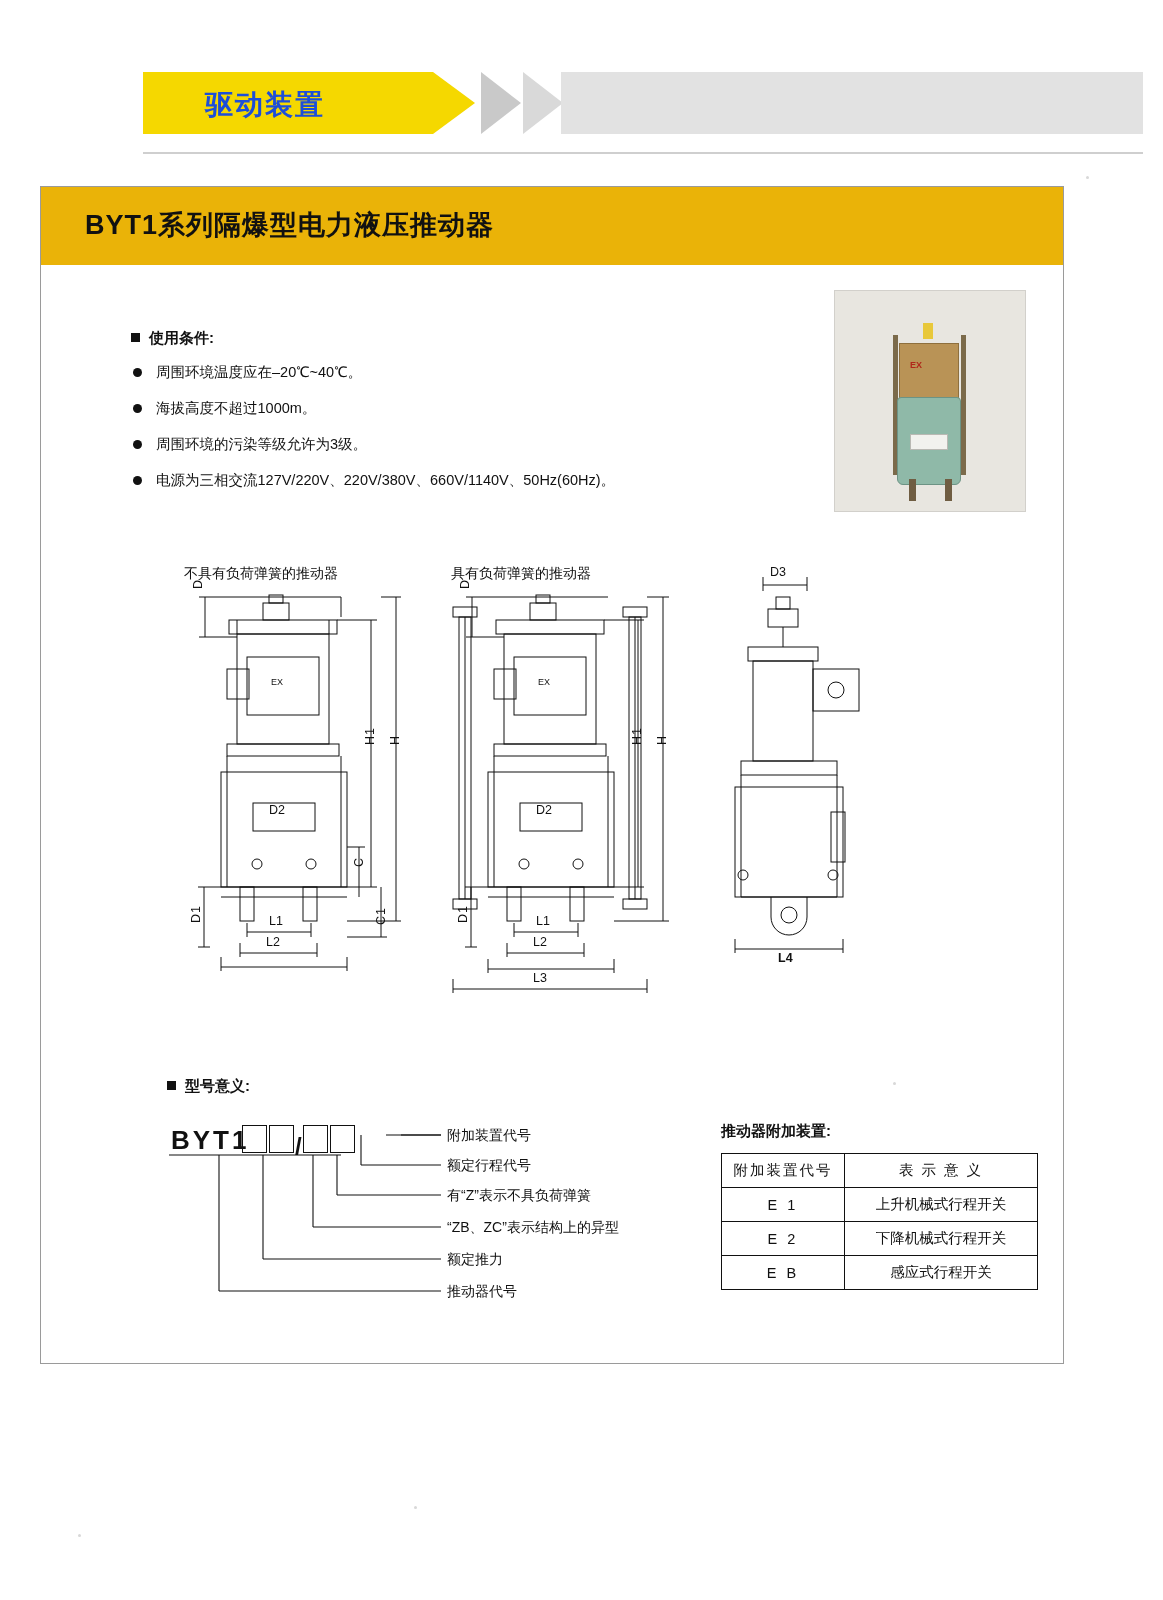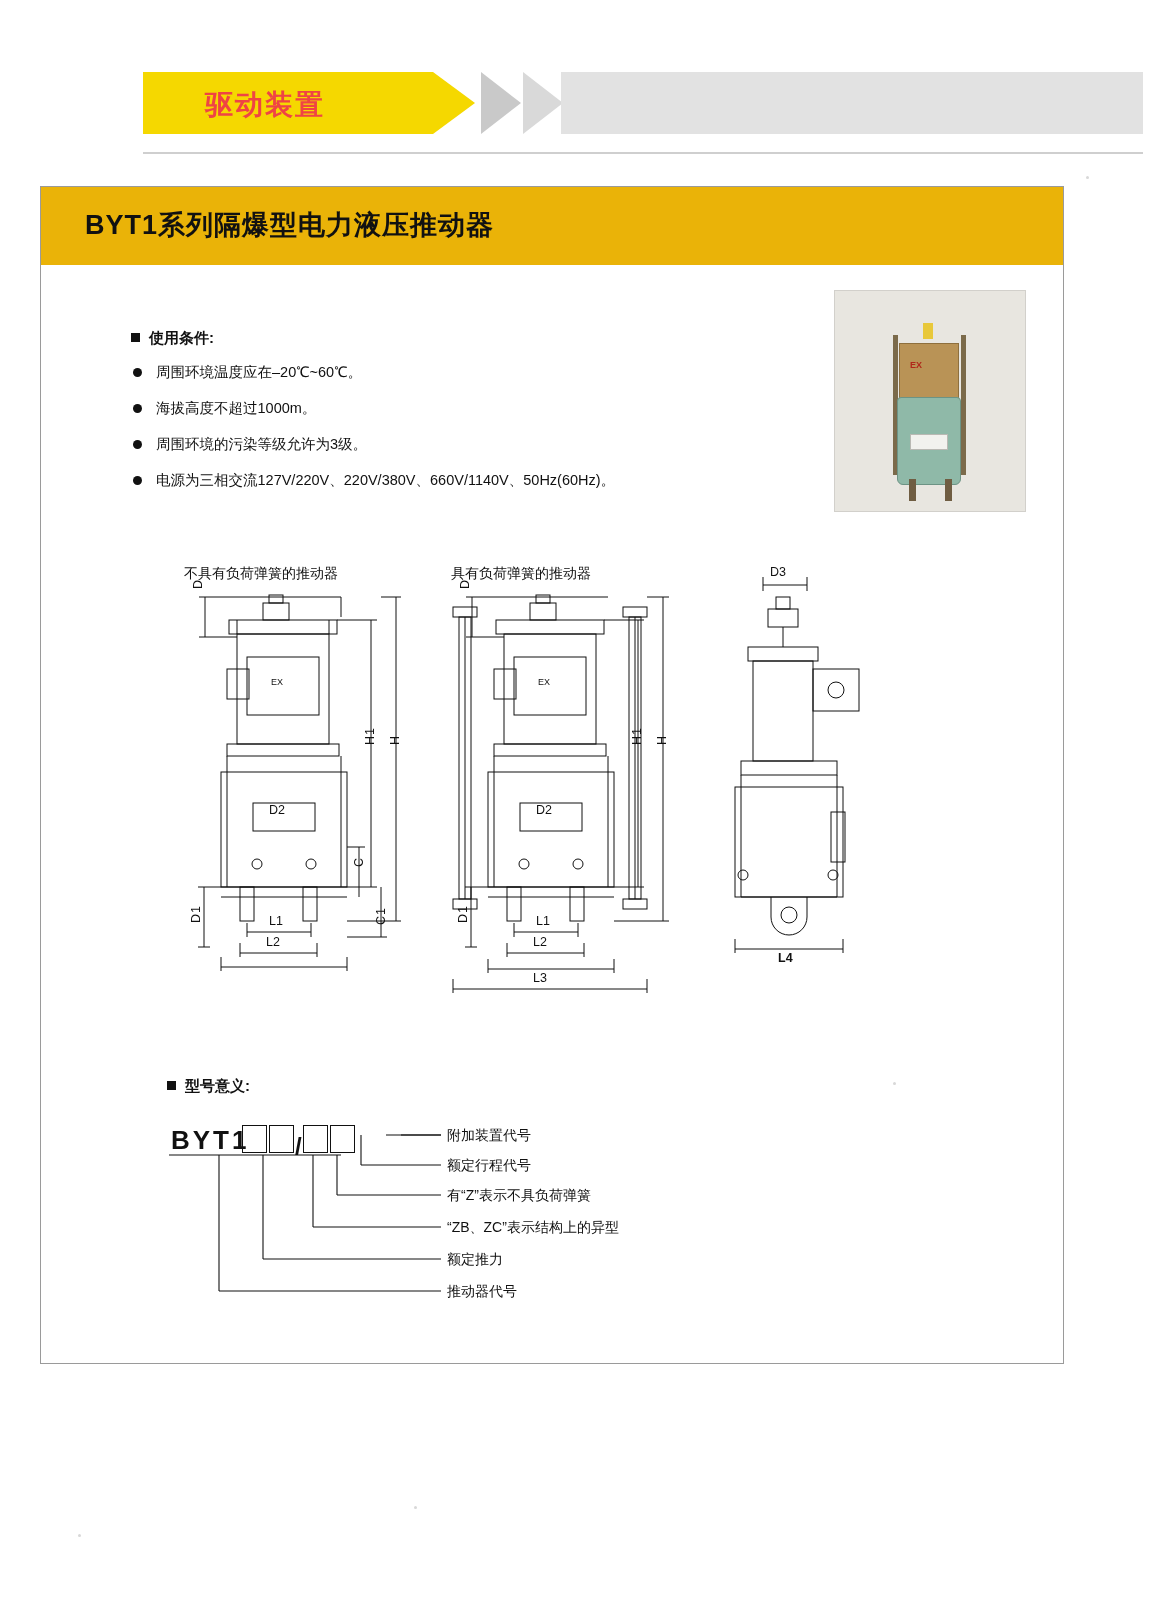--- a/index.html
+++ b/index.html
@@ -70,21 +70,21 @@
     height: 62px;
     background: #e2e2e2;
   }
   .banner-title {
     position: absolute;
     left: 62px;
     top: 14px;
     font-size: 28px;
     font-weight: bold;
     letter-spacing: 2px;
-    color: #ef4444;
+    color: #1d4ed8;
   }
   .header-rule {
     position: absolute;
     left: 143px;
     top: 152px;
     width: 1000px;
     height: 2px;
     background: #cfcfcf;
   }
 
@@ -352,21 +352,21 @@
   <div class="title-band">
     <div class="doc-title">BYT1系列隔爆型电力液压推动器</div>
   </div>
 
   <div class="conditions">
     <div class="cond-head">
       <span class="sq"></span><span>使用条件:</span>
     </div>
     <div class="cond-item">
       <span class="dot"></span>
-      <span>周围环境温度应在–20℃~60℃。</span>
+      <span>周围环境温度应在–20℃~40℃。</span>
     </div>
     <div class="cond-item">
       <span class="dot"></span>
       <span>海拔高度不超过1000m。</span>
     </div>
     <div class="cond-item">
       <span class="dot"></span>
       <span>周围环境的污染等级允许为3级。</span>
     </div>
     <div class="cond-item">
@@ -587,19 +587,44 @@
 
   <div class="model-notes">
     <div class="note" style="left:406px; top:940px;">附加装置代号</div>
     <div class="note" style="left:406px; top:970px;">额定行程代号</div>
     <div class="note" style="left:406px; top:1000px;">有“Z”表示不具负荷弹簧</div>
     <div class="note" style="left:406px; top:1032px;">“ZB、ZC”表示结构上的异型</div>
     <div class="note" style="left:406px; top:1064px;">额定推力</div>
     <div class="note" style="left:406px; top:1096px;">推动器代号</div>
   </div>
 
+  <div class="acc-section">
+    <div class="acc-title">推动器附加装置:</div>
+    <table class="acc">
+      <thead>
+        <tr>
+          <th class="code">附加装置代号</th>
+          <th>表 示 意 义</th>
+        </tr>
+      </thead>
+      <tbody>
+        <tr>
+          <td class="code">E 1</td>
+          <td>上升机械式行程开关</td>
+        </tr>
+        <tr>
+          <td class="code">E 2</td>
+          <td>下降机械式行程开关</td>
+        </tr>
+        <tr>
+          <td class="code">E B</td>
+          <td>感应式行程开关</td>
+        </tr>
+      </tbody>
+    </table>
+  </div>
 
 </div>
 
 <div class="speck" style="left:78px; top:1534px;"></div>
 <div class="speck" style="left:414px; top:1506px;"></div>
 <div class="speck" style="left:893px; top:1082px;"></div>
 <div class="speck" style="left:1086px; top:176px;"></div>
 
 </body></html>

